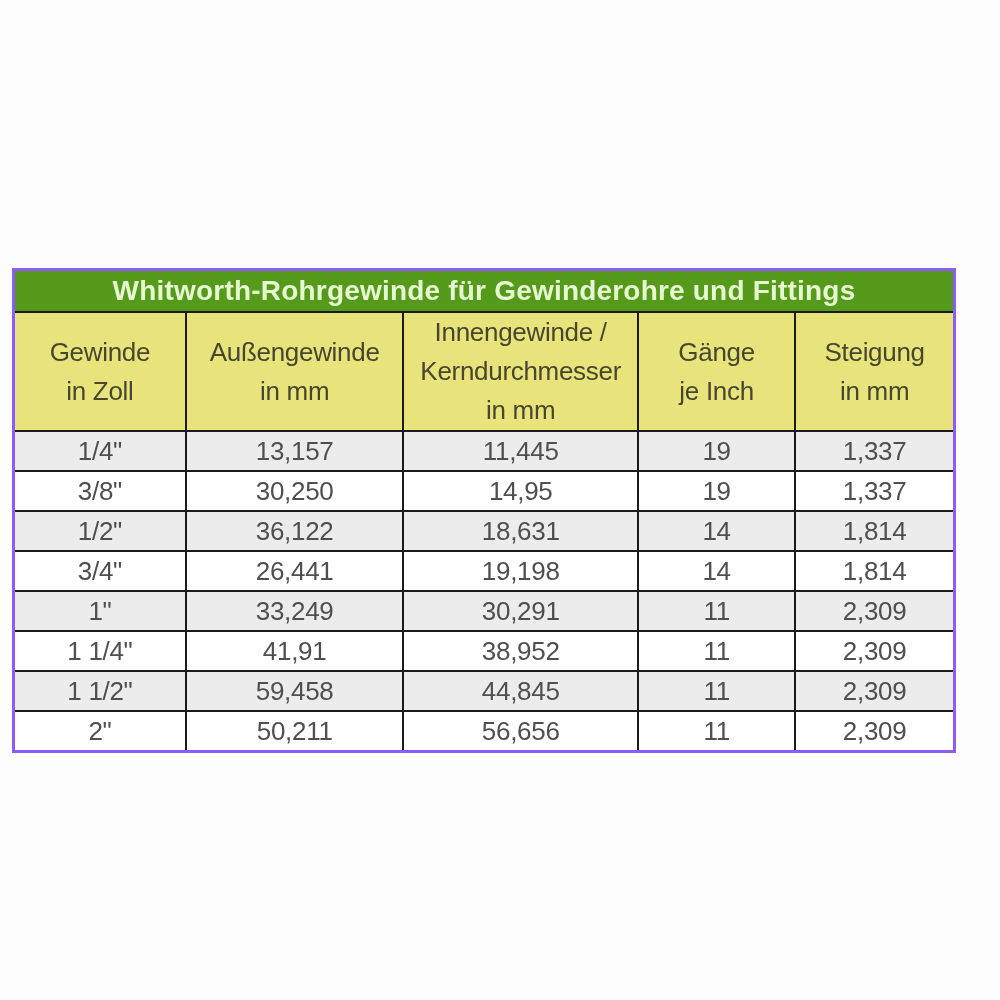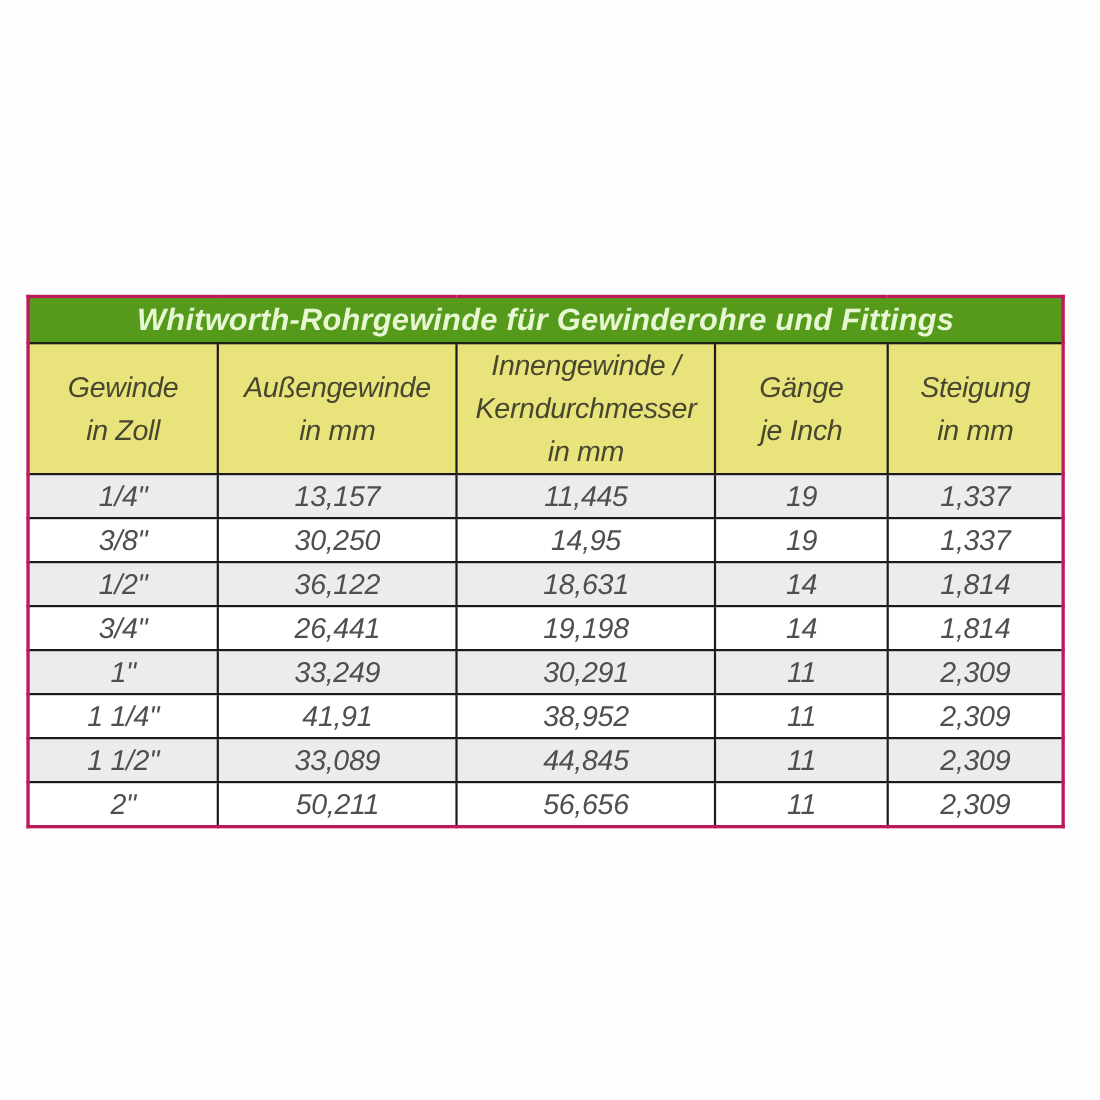--- a/index.html
+++ b/index.html
@@ -11,27 +11,26 @@
     font-family: "Liberation Sans", sans-serif;
   }
   .stage {
     position: relative;
     width: 1000px;
     height: 1000px;
     overflow: hidden;
   }
   table.spec-table {
     position: absolute;
-    left: 24px;
+    left: 12px;
     top: 268px;
     width: 944px;
     border-collapse: collapse;
     table-layout: fixed;
-    border: 3px solid #be185d;
-    font-style: italic;
+    border: 3px solid #8b5cf6;
   }
   table.spec-table th,
   table.spec-table td {
     border: 2px solid #1b1b1b;
     text-align: center;
     vertical-align: middle;
     padding: 0;
   }
   th.table-title {
     background: #569a1c;
@@ -130,21 +129,21 @@
         </tr>
         <tr>
           <td>1 1/4"</td>
           <td>41,91</td>
           <td>38,952</td>
           <td>11</td>
           <td>2,309</td>
         </tr>
         <tr>
           <td>1 1/2"</td>
-          <td>33,089</td>
+          <td>59,458</td>
           <td>44,845</td>
           <td>11</td>
           <td>2,309</td>
         </tr>
         <tr>
           <td>2"</td>
           <td>50,211</td>
           <td>56,656</td>
           <td>11</td>
           <td>2,309</td>

